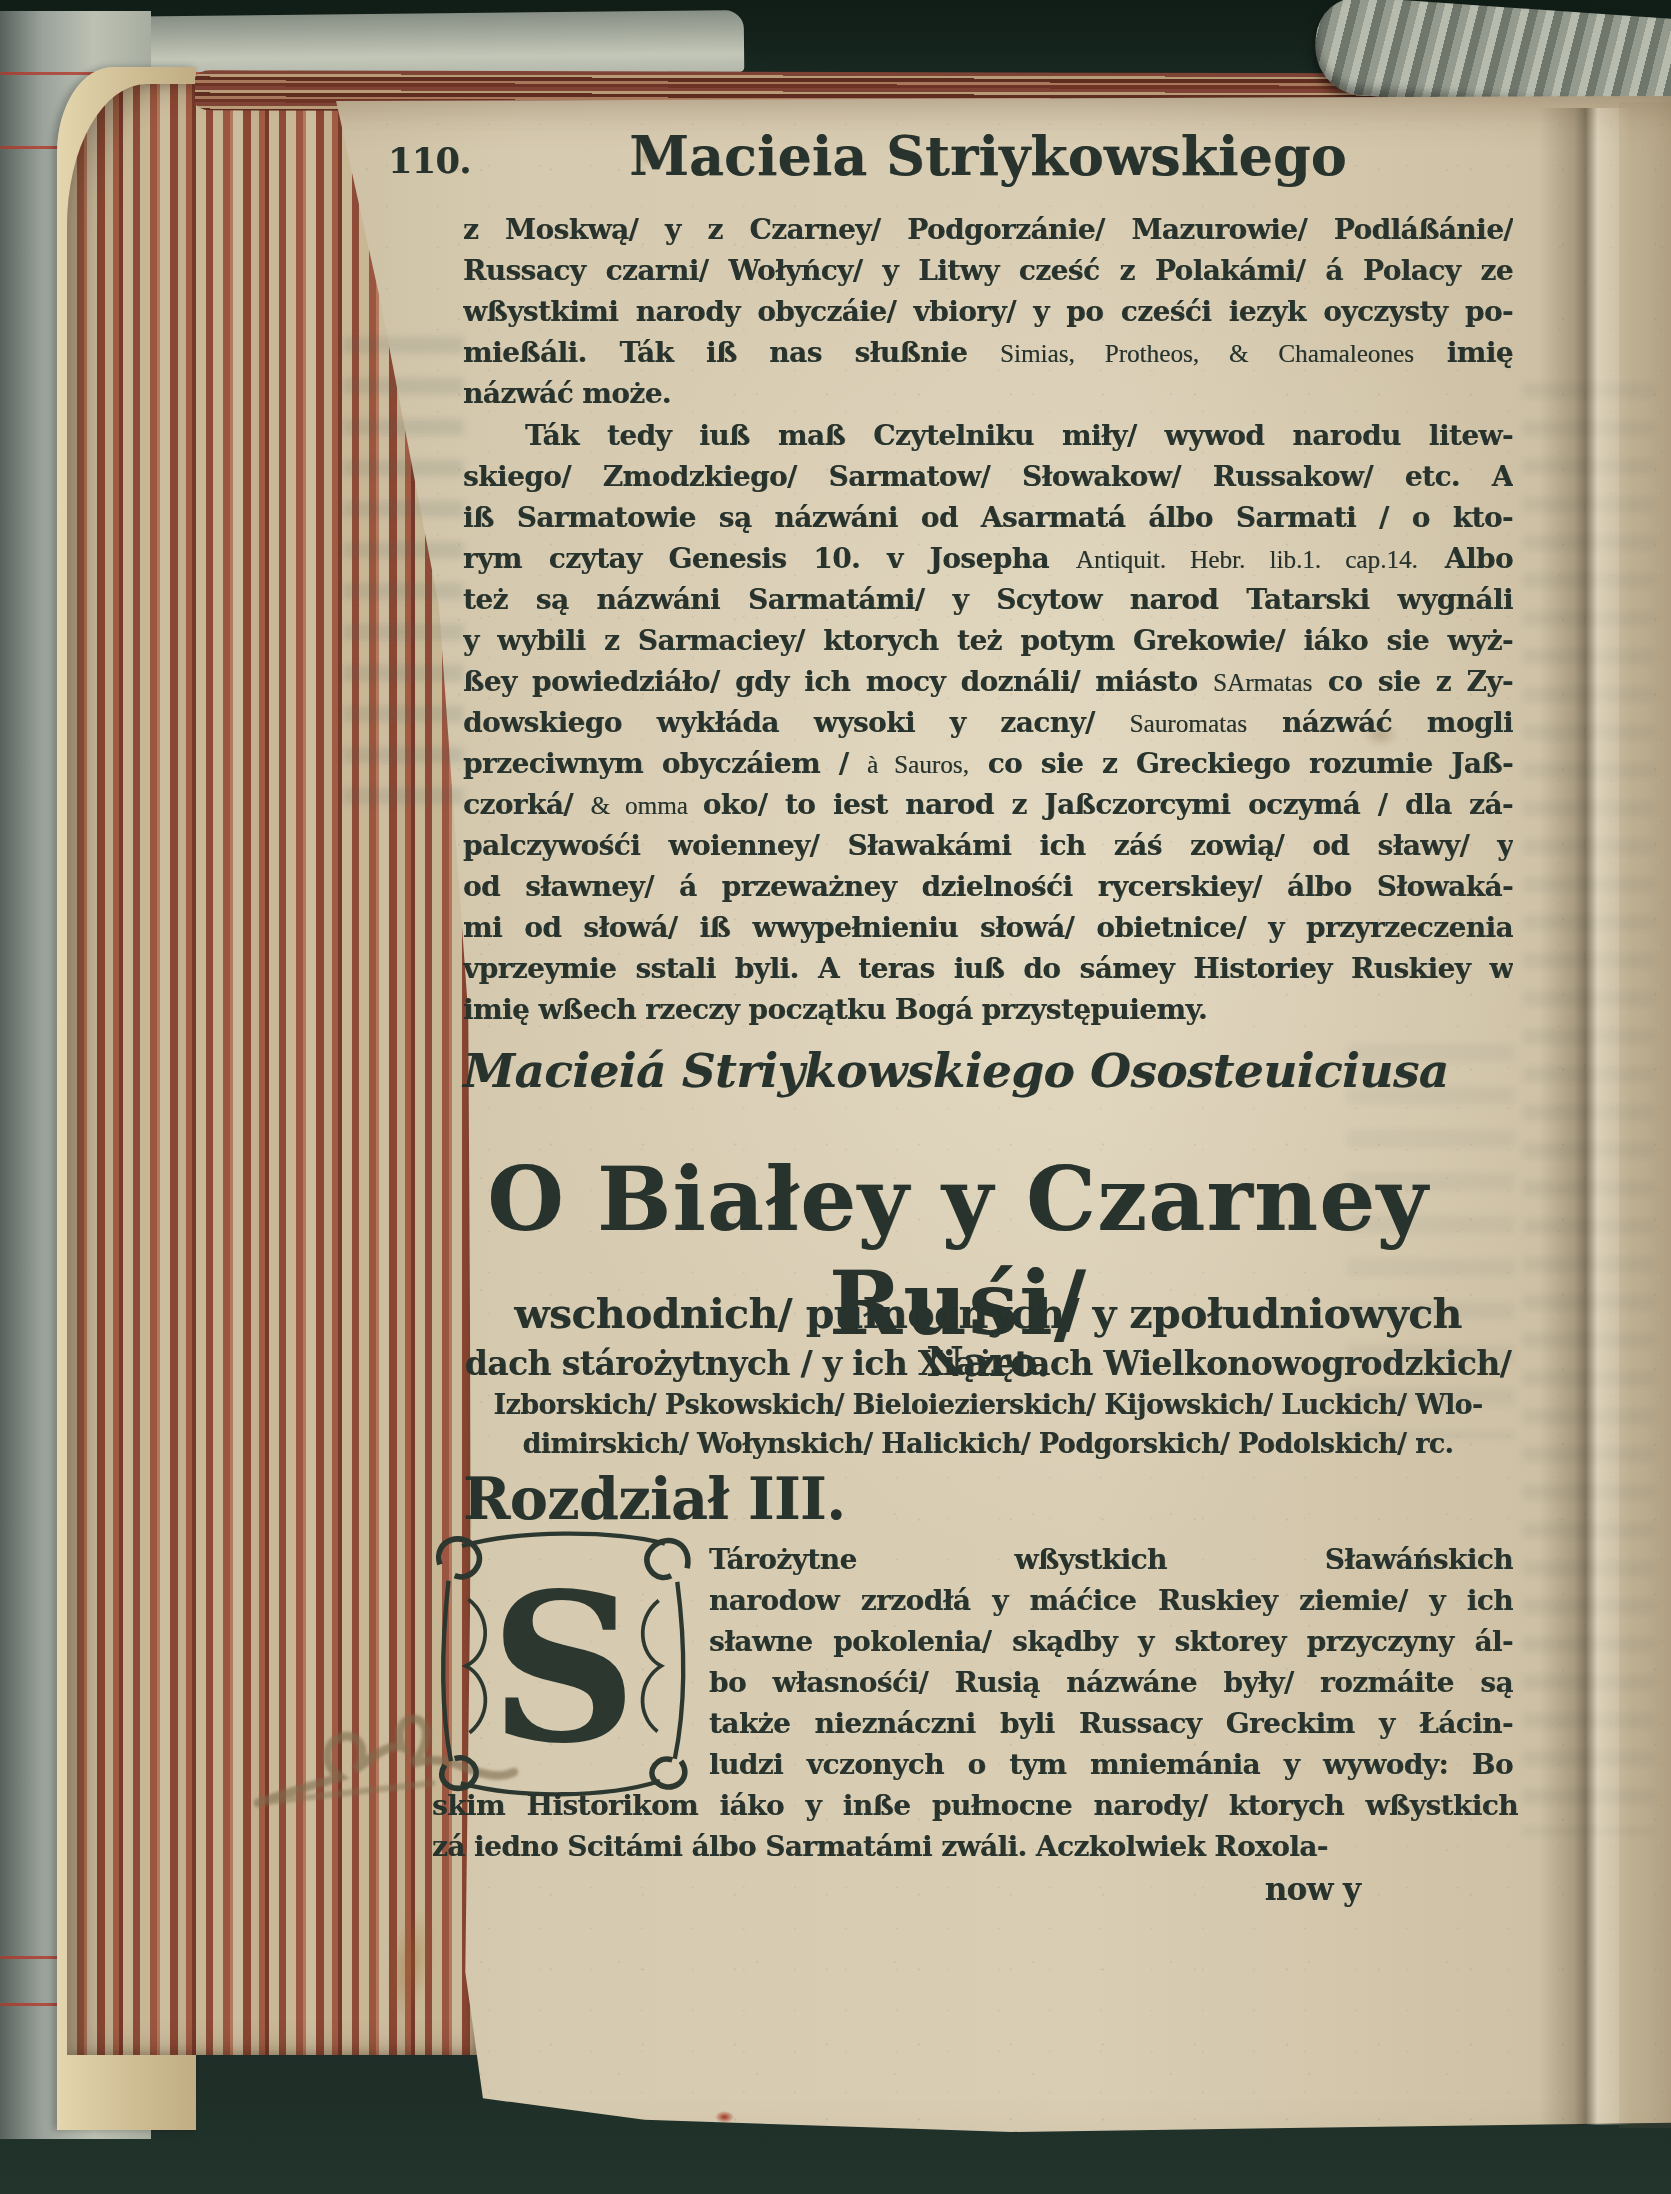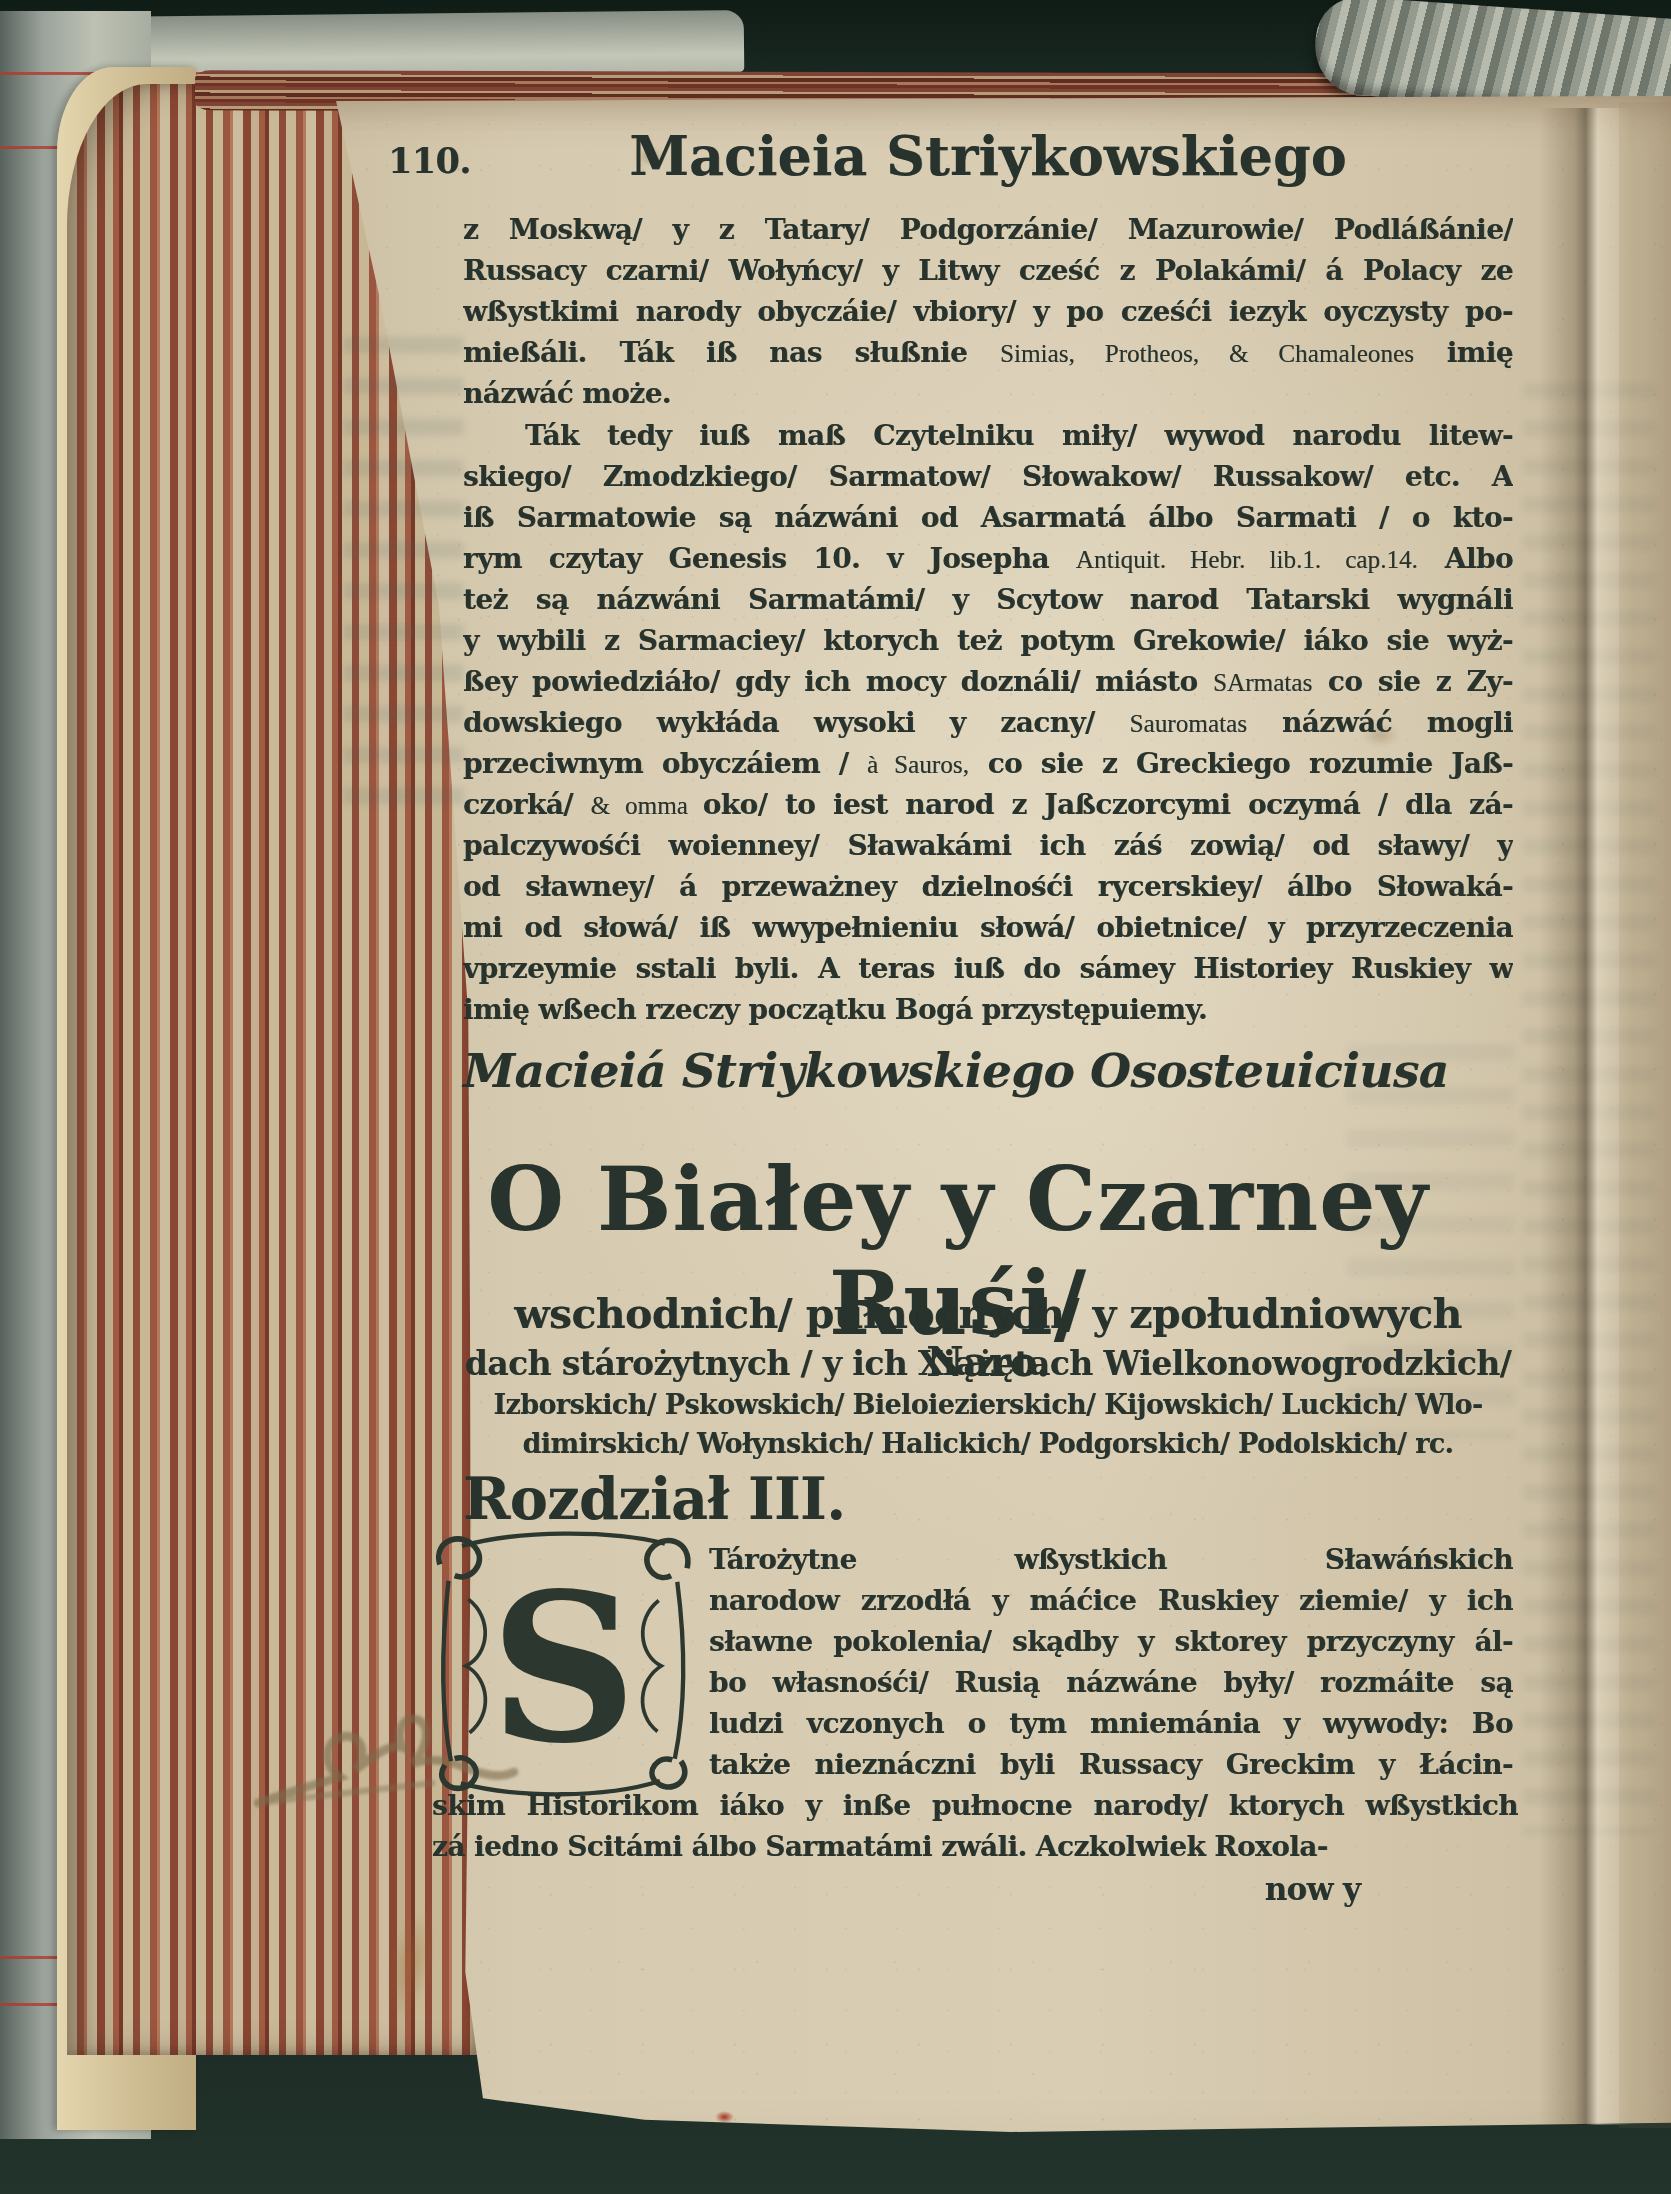--- a/index.html
+++ b/index.html
@@ -123,21 +123,21 @@
     <g fill="none" stroke="#7d6c4e" stroke-width="14" stroke-linecap="round">
       <path d="M18,160 C80,138 120,128 150,118 C118,96 128,56 158,52 C186,49 196,84 176,106 C206,84 232,62 252,70 C238,42 256,16 278,26 C298,36 292,72 268,96 C300,86 330,92 356,104 C390,118 416,118 432,110"></path>
       <path d="M18,160 C110,150 200,140 300,128" stroke-width="10" opacity=".7"></path>
     </g>
   </svg>
 
   <div class="abs ink blk pagenum">110.</div>
   <div class="abs ink blk rhead">Macieia Striykowskiego</div>
 
   <div class="abs ink blk para1">
-    <div class="line">z Moskwą/ y z Tatary/ Podgorzánie/ Mazurowie/ Podláßánie/</div>
+    <div class="line">z Moskwą/ y z Czarney/ Podgorzánie/ Mazurowie/ Podláßánie/</div>
     <div class="line">Russacy czarni/ Wołyńcy/ y Litwy cześć z Polakámi/ á Polacy ze</div>
     <div class="line">wßystkimi narody obyczáie/ vbiory/ y po cześći iezyk oyczysty po-</div>
     <div class="line"><span>mießáli. Ták iß nas słußnie </span><span class="roman">Simias, Protheos, &amp; Chamaleones</span><span> imię</span></div>
     <div class="line noj">názwáć może.</div>
   </div>
 
   <div class="abs ink blk para2">
     <div class="line indent">Ták tedy iuß maß Czytelniku miły/ wywod narodu litew-</div>
     <div class="line">skiego/ Zmodzkiego/ Sarmatow/ Słowakow/ Russakow/ etc. A</div>
     <div class="line">iß Sarmatowie są názwáni od Asarmatá álbo Sarmati / o kto-</div>
@@ -177,22 +177,22 @@
       <path d="M378,122 C340,152 346,210 382,228 C346,250 340,306 376,334" stroke-width="6"></path>
     </g>
     <text x="224" y="348" text-anchor="middle" font-family="DejaVu Serif, serif" font-weight="bold" font-size="330" fill="#2b372f">S</text>
   </svg>
 
   <div class="abs ink blk chapA">
     <div class="line">Tárożytne wßystkich Sławáńskich</div>
     <div class="line">narodow zrzodłá y máćice Ruskiey ziemie/ y ich</div>
     <div class="line">sławne pokolenia/ skądby y sktorey przyczyny ál-</div>
     <div class="line">bo własnośći/ Rusią názwáne były/ rozmáite są</div>
+    <div class="line">także nieznáczni byli Russacy Greckim y Łácin-</div>
     <div class="line">ludzi vczonych o tym mniemánia y wywody: Bo</div>
-    <div class="line">także nieznáczni byli Russacy Greckim y Łácin-</div>
   </div>
   <div class="abs ink blk chapB">
     <div class="line">skim Historikom iáko y inße pułnocne narody/ ktorych wßystkich</div>
     <div class="line noj">zá iedno Scitámi álbo Sarmatámi zwáli. Aczkolwiek Roxola-</div>
   </div>
 
   <div class="abs ink blk catchword">now y</div>
 
 </div>
 

